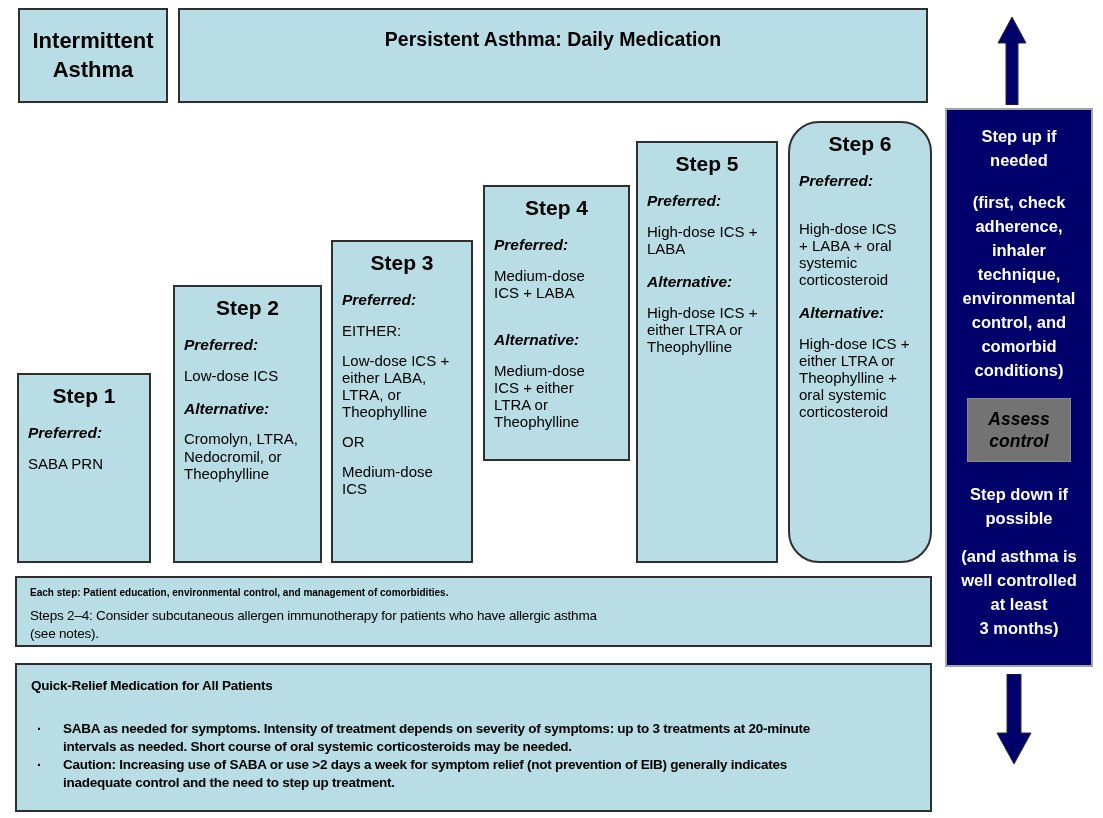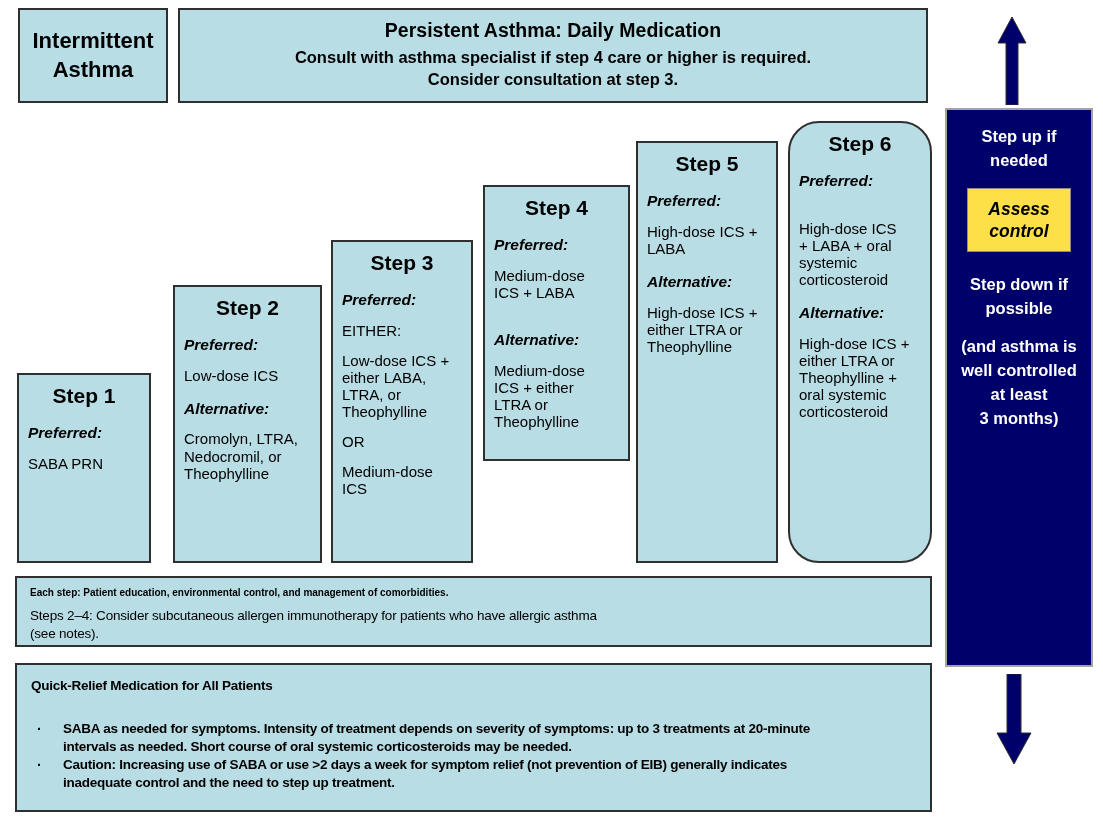--- a/index.html
+++ b/index.html
@@ -12,21 +12,21 @@
 
   .lightbox{
     position:absolute;box-sizing:border-box;
     background:var(--light-blue,#b9dde5);
     border:2px solid #2f2f2f;
   }
 
   
   .intermittent{left:18px;top:8px;width:150px;height:95px;display:flex;align-items:center;justify-content:center;}
   .int-text{font-weight:bold;font-size:22px;text-align:center;white-space:pre-line;line-height:1.3;}
-  .persistent{left:178px;top:8px;width:750px;height:95px;text-align:center;padding-top:9px;}
+  .persistent{left:178px;top:8px;width:750px;height:95px;text-align:center;padding-top:18px;}
   .p-title{font-weight:bold;font-size:19.5px;}
   .p-sub{font-weight:bold;font-size:16.5px;margin-top:5px;white-space:pre-line;line-height:1.32;}
 
   
   .step-title{font-weight:bold;font-size:21px;text-align:center;margin:9px 0 0 0;}
   .blk{font-size:15px;line-height:1.14;margin:13px 8px 0 9px;white-space:pre-line;}
   .blk.label{font-style:italic;font-weight:bold;font-size:15.5px;margin-top:16px;}
   .blk.gap-lg{margin-top:30px;}
 
   
@@ -44,21 +44,21 @@
 
   
   .sidepanel{
     position:absolute;left:945px;top:108px;width:148px;height:559px;box-sizing:border-box;
     background:var(--navy,#00006b);border:2px solid #a3a3a3;color:#fff;
     text-align:center;padding-top:14px;
   }
   .sp-text{font-weight:bold;font-size:16.5px;line-height:24px;white-space:pre-line;}
   .sp-note-up{margin-top:18px;}
   .assess{
-    width:104px;height:64px;background:#fde047;color:#000;margin:16px auto 0 auto;
+    width:104px;height:64px;background:#737373;color:#000;margin:16px auto 0 auto;
     border:1px solid #8a8a8a;box-sizing:border-box;
     font-style:italic;font-weight:bold;font-size:17.5px;line-height:22px;
     display:flex;align-items:center;justify-content:center;white-space:pre-line;
   }
   .sp-down-title{margin-top:20px;}
   .sp-note-down{margin-top:14px;}
 
   .arrow{position:absolute;}
   .arrow.up{left:997px;top:17px;}
   .arrow.down{left:996px;top:674px;}
@@ -68,22 +68,20 @@
 
 <div id="canvas">
 
   <div class="lightbox intermittent">
     <div class="int-text">Intermittent
 Asthma</div>
   </div>
 
   <div class="lightbox persistent">
     <div class="p-title">Persistent Asthma: Daily Medication</div>
-    <div class="p-sub">Consult with asthma specialist if step 4 care or higher is required.
-Consider consultation at step 3.</div>
   </div>
 
   <div class="lightbox" style="left:17px;top:373px;width:134px;height:190px;">
     <div class="step-title">Step 1</div>
     <div class="blk label">Preferred:</div>
     <div class="blk">SABA PRN</div>
   </div>
 
   <div class="lightbox" style="left:173px;top:285px;width:149px;height:278px;">
     <div class="step-title">Step 2</div>
@@ -168,20 +166,28 @@
     </div>
   </div>
 
   <svg class="arrow up" width="30" height="88" viewBox="0 0 30 88">
     <polygon points="15,0 1,26 9,26 9,88 21,88 21,26 29,26" fill="#00006b" stroke="#2f2f2f" stroke-width="1"></polygon>
   </svg>
 
   <div class="sidepanel">
     <div class="sp-text">Step up if
 needed</div>
+    <div class="sp-text sp-note-up">(first, check
+adherence,
+inhaler
+technique,
+environmental
+control, and
+comorbid
+conditions)</div>
     <div class="assess">
       <span>Assess
 control</span>
     </div>
     <div class="sp-text sp-down-title">Step down if
 possible</div>
     <div class="sp-text sp-note-down">(and asthma is
 well controlled
 at least
 3 months)</div>

